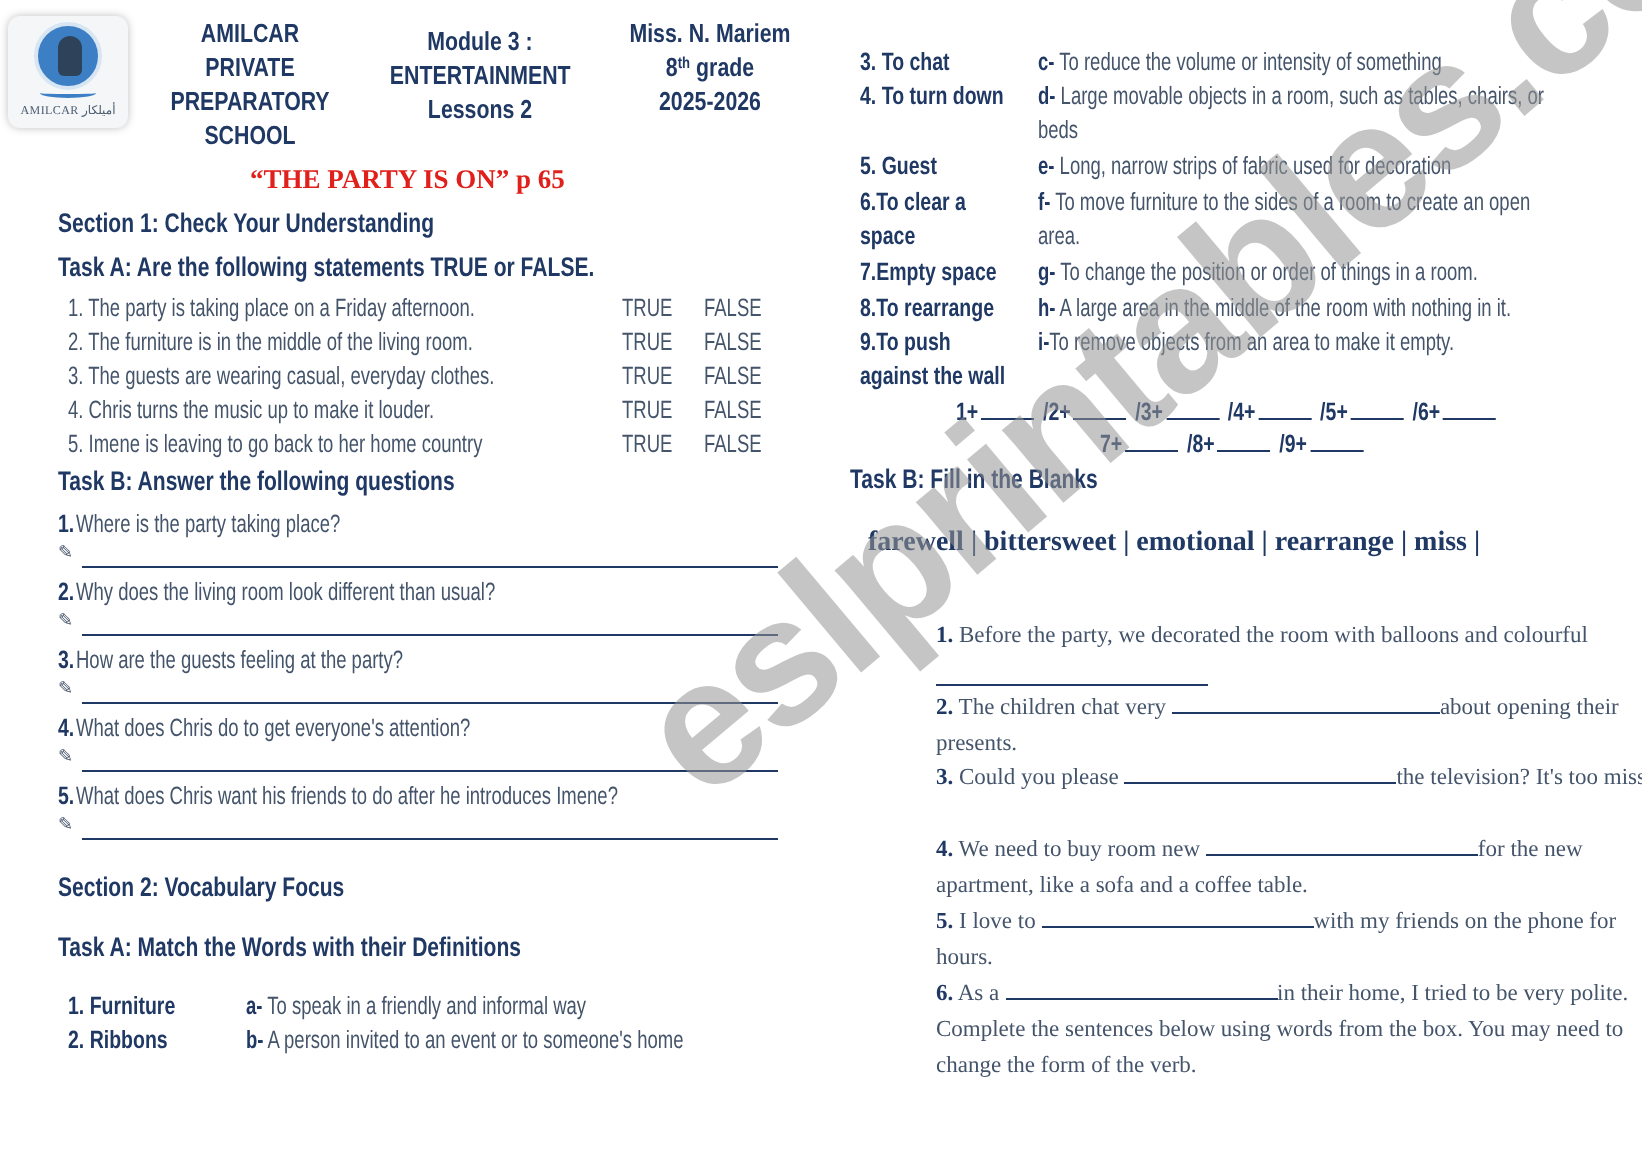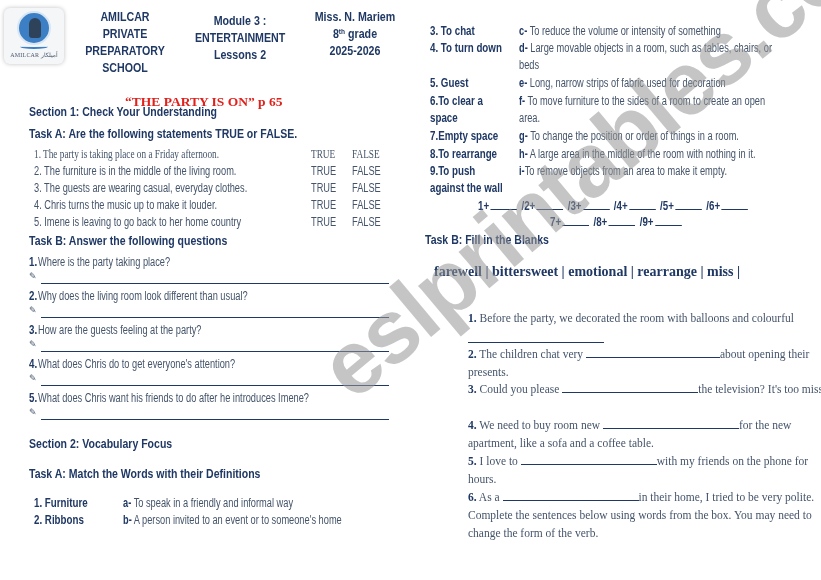--- a/index.html
+++ b/index.html
@@ -18,21 +18,21 @@
                    font-size: 6px; color: #4a5a70; text-align: center; letter-spacing: .2px; }
 
   .hdr-col { position: absolute; text-align: center; font-weight: bold; color: #1f3864; line-height: 17px; font-size: 13px; }
   .hdr-school { left: 70px; top: 8px; width: 110px; }
   .hdr-module { left: 185px; top: 12px; width: 110px; }
   .hdr-teacher { left: 300px; top: 8px; width: 110px; }
   .hdr-col div { transform: scaleX(.82); }
   sup { font-size: 8px; vertical-align: 4px; line-height: 0; }
 
   .lesson-title { position: absolute; left: 125px; top: 82px; font-family: "Liberation Serif", serif; font-weight: bold;
-                  color: #e0201b; font-size: 13.5px; margin-top: 12px; }
+                  color: #e0201b; font-size: 13.5px; }
 
   .h-section { position: absolute; font-weight: bold; color: #1f3864; font-size: 13.5px; white-space: nowrap; transform-origin: left top; transform: scaleX(.78); }
 
   .tf-row { position: absolute; left: 34px; height: 17px; width: 360px; }
   .tf-row .stmt { position: absolute; left: 0; top: 0; color: #44546a; font-size: 12.5px; white-space: nowrap; transform-origin: left top; transform: scaleX(.74); }
   .tf-row .opt { position: absolute; top: 0; color: #44546a; font-size: 12.5px; transform-origin: left top; transform: scaleX(.74); cursor: pointer; }
   .tf-row .opt-true { left: 277px; }
   .tf-row .opt-false { left: 318px; }
 
   .q-line { position: absolute; left: 29px; width: 360px; height: 34px; }
@@ -82,21 +82,21 @@
   <div>Miss. N. Mariem</div>
   <div><span>8</span><sup>th</sup><span> grade</span></div>
   <div>2025-2026</div>
 </div>
 
 <div class="lesson-title">“THE PARTY IS ON” p 65</div>
 
 <div class="h-section" style="left:29px; top:104px;">Section 1: Check Your Understanding</div>
 <div class="h-section" style="left:29px; top:126px;">Task A: Are the following statements TRUE or FALSE.</div>
 
-<div class="tf-row" style="top:147px;font-family:Liberation Serif, serif;">
+<div class="tf-row" style="top:147px;">
   <span class="stmt">1. The party is taking place on a Friday afternoon.</span>
   <span class="opt opt-true">TRUE</span>
   <span class="opt opt-false">FALSE</span>
 </div>
 <div class="tf-row" style="top:164px;text-align:center;">
   <span class="stmt">2. The furniture is in the middle of the living room.</span>
   <span class="opt opt-true">TRUE</span>
   <span class="opt opt-false">FALSE</span>
 </div>
 <div class="tf-row" style="top:181px;">

